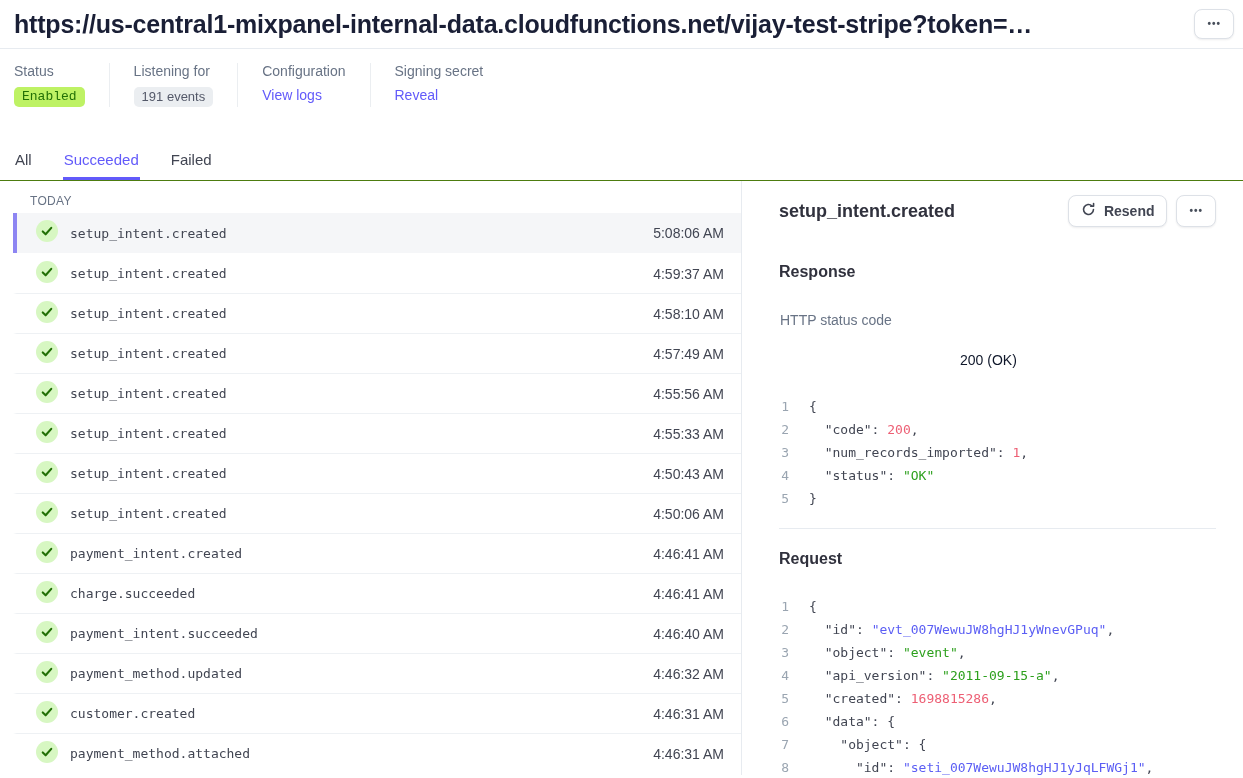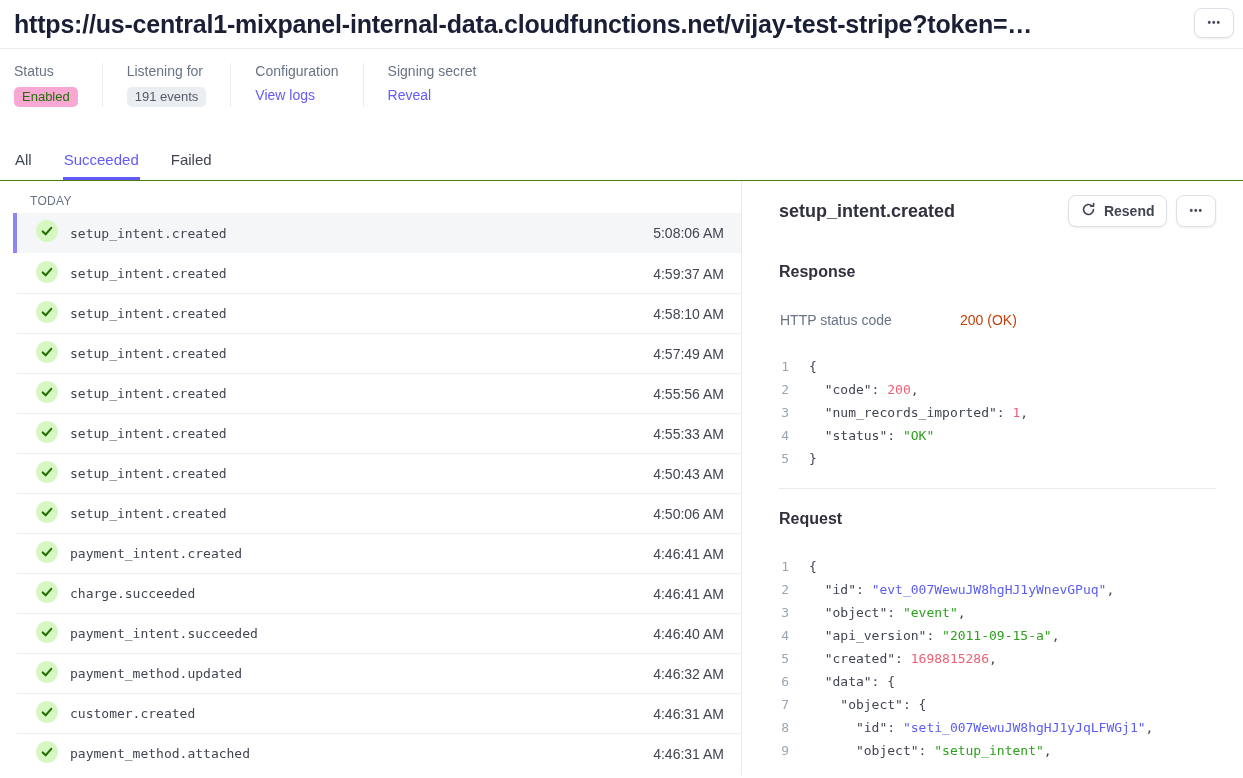--- a/index.html
+++ b/index.html
@@ -6,21 +6,21 @@
   html, body { width: 1243px; height: 778px; overflow: hidden; }
   body {
     font-family: "Liberation Sans", "DejaVu Sans", sans-serif;
     background: #ffffff;
     color: #30313d;
   }
   .mono { font-family: "DejaVu Sans Mono", "Liberation Mono", monospace; }
 
   
   .page-header {
-    display: flex; align-items: center; justify-content: space-between;
+    display: flex; align-items: flex-end; justify-content: space-between;
     padding: 7px 9px 9px 14px;
   }
   .page-title {
     font-size: 25px; font-weight: 700; color: #1a1f36; letter-spacing: -0.2px;
     white-space: nowrap; overflow: hidden; text-overflow: ellipsis;
     max-width: 1170px; padding-top: 3px;
   }
   .icon-btn {
     background: #fff; border: 1px solid #dde1e7; border-radius: 8px;
     box-shadow: 0 1px 2px rgba(20,25,40,.08);
@@ -32,21 +32,21 @@
   
   .status-bar { display: flex; padding: 14px 14px 0 14px; }
   .status-item { padding-right: 24px; margin-right: 24px; border-right: 1px solid #ebeef1; }
   .status-item:last-child { border-right: none; }
   .status-label { font-size: 14px; color: #687385; }
   .status-value { margin-top: 8px; font-size: 14px; display: flex; align-items: center; gap: 6px; }
   .badge {
     display: inline-block; font-size: 13px; font-weight: 500;
     padding: 2px 8px 3px; border-radius: 5px;
   }
-  .badge-green { background: #f9a8d4; color: #217005; }
+  .badge-green { background: #bef264; color: #217005; font-family: Liberation Mono, monospace; }
   .badge-gray  { background: #ebeef1; color: #545969; }
   .link { color: #625afa; font-weight: 500; cursor: pointer; }
   .info-icon {
     display: inline-flex; align-items: center; justify-content: center;
     width: 15px; height: 15px; border-radius: 4px; background: #697386;
     color: #fff; font-size: 10px; font-weight: 700; cursor: pointer;
   }
 
   
   .tabs { display: flex; gap: 30px; padding: 0 14px; margin-top: 35px; border-bottom: 1px solid #4d7c0f; }
@@ -80,21 +80,21 @@
   .btn-row { display: flex; gap: 9px; }
   .btn {
     display: inline-flex; align-items: center; gap: 8px;
     background: #fff; border: 1px solid #dde1e7; border-radius: 8px;
     box-shadow: 0 1px 2px rgba(20,25,40,.08);
     padding: 6px 12px; font-size: 14px; font-weight: 600; color: #414552; cursor: pointer;
   }
   .section-heading { font-size: 16px; font-weight: 700; color: #30313d; margin-top: 36px; }
   .kv-row { display: flex; margin-top: 31px; font-size: 14px; padding-left: 1px; }
   .kv-label { width: 180px; color: #687385; }
-  .kv-value { color: #c2410c; }
+  .kv-value { color: #0f172a; margin-top: 40px; }
   .code-block { margin-top: 27px; font-size: 13px; line-height: 23px; }
   .code-line { white-space: pre; font-family: "DejaVu Sans Mono", "Liberation Mono", monospace; }
   .line-no {
     display: inline-block; width: 10px; margin-right: 20px; text-align: right;
     color: #9aa5b1;
   }
   .tok-plain { color: #414552; }
   .tok-num   { color: #ed5f74; }
   .tok-green { color: #2da01d; }
   .tok-blue  { color: #5b5ef4; }

